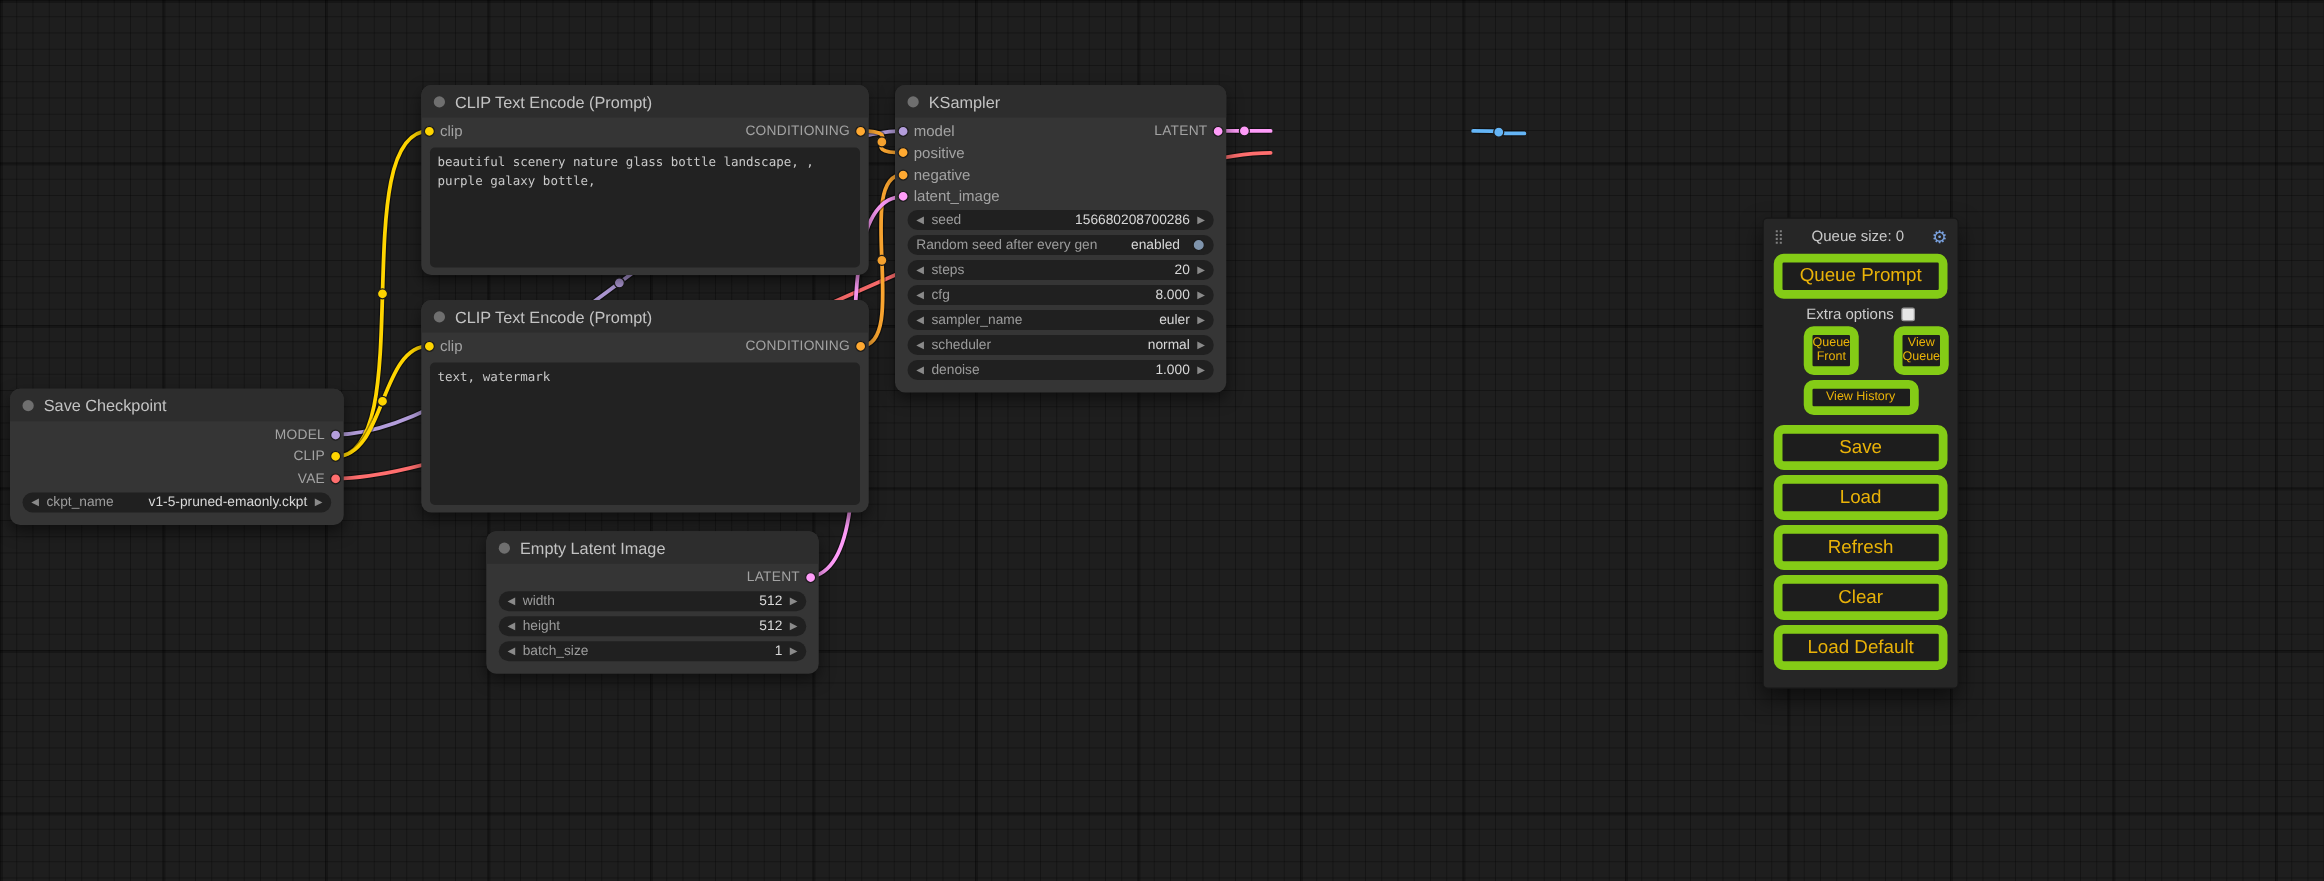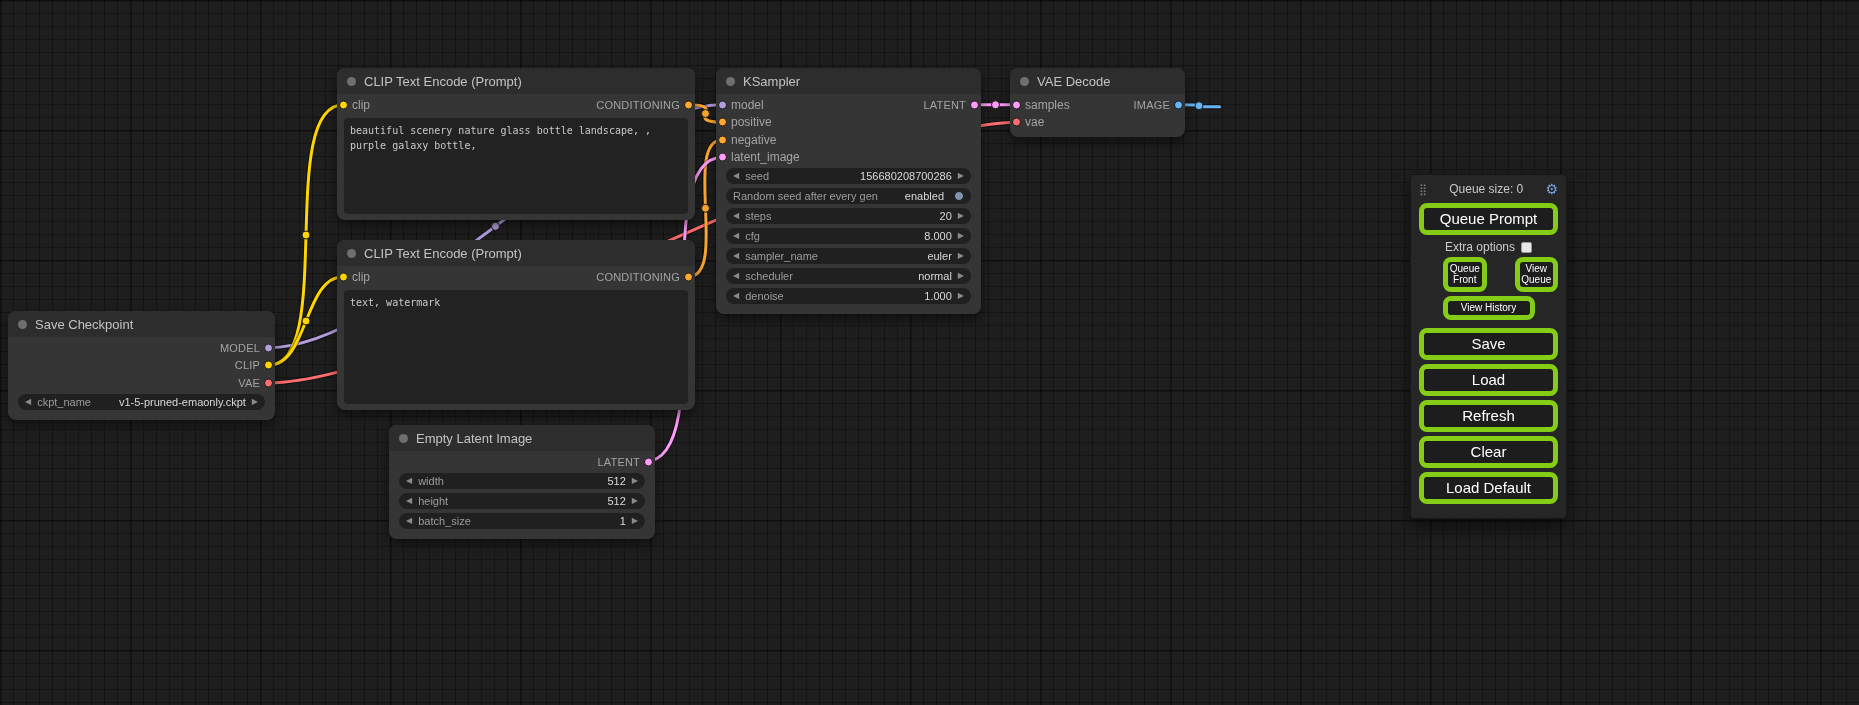--- a/index.html
+++ b/index.html
@@ -53,22 +53,22 @@
   .menu {
     position: absolute; left: 1410px; top: 174px; width: 157px; z-index: 3;
     background: #262626; border: 1px solid #171717; border-radius: 4px;
     box-shadow: 0 8px 18px rgba(0,0,0,.55); padding: 4px 8px 10px; font-size: 12px; color: #ccc;
   }
   .mhead { display: flex; align-items: center; height: 20px; margin-bottom: 2px; }
   .drag { color: #7e7e7e; font-size: 11px; cursor: grab; }
   .qsize { flex: 1; text-align: center; font-size: 12px; color: #c9c9c9; }
   .gear { font-size: 14px; cursor: pointer; }
   button.btn {
-    display: block; width: 100%; background: #1d1d1d; border: 5px solid #84cc16; border-radius: 8px;
-    color: #ffffff; font-family: inherit; font-size: 15px; padding: 2px 0 3px; margin: 4px 0; cursor: pointer;
+    display: block; width: 100%; background: #1d1d1d; border: 7px solid #84cc16; border-radius: 8px;
+    color: #eab308; font-family: inherit; font-size: 15px; padding: 2px 0 3px; margin: 4px 0; cursor: pointer;
   }
   .extra { display: flex; align-items: center; justify-content: center; gap: 6px; height: 16px; margin: 3px 0 2px; font-size: 12px; color: #ccc; }
   .cbox { width: 11px; height: 11px; background: #e6e6e6; border: 1px solid #9a9a9a; border-radius: 2px; }
   .btnrow { display: flex; gap: 4px; margin: 2px 0; }
   .btnrow button.btn.small { flex: 1; margin-left: 24px; }
   button.btn.small { font-size: 10px; padding: 1px 0 2px; margin: 0; border-radius: 8px; }
   .vhwrap { display: flex; justify-content: center; margin: 4px 0 8px; }
   .vhwrap button.btn.small { width: 92px; }
   .biggap { margin-top: 10px; }
 </style>
@@ -267,39 +267,20 @@
       </div>
       <div class="widget">
         <span class="warr">◀</span>
         <span class="wlabel">denoise</span>
         <span class="wval">1.000</span>
         <span class="warr">▶</span>
       </div>
     </div>
   </div>
 
-  <div class="node" style="left:1010px; top:68px; width:175px;">
-    <div class="ntitle">
-      <span class="cdot"></span>
-      <span>VAE Decode</span>
-    </div>
-    <div class="slots">
-      <div class="srow">
-        <span class="dot din" style="background: rgb(255, 156, 249);"></span>
-        <span class="slabel">samples</span>
-        <span class="sp"></span>
-        <span class="slabel outl">IMAGE</span>
-        <span class="dot dout" style="background: rgb(100, 181, 246);"></span>
-      </div>
-      <div class="srow">
-        <span class="dot din" style="background: rgb(255, 110, 110);"></span>
-        <span class="slabel">vae</span>
-      </div>
-    </div>
-  </div>
 
 
   <div class="menu">
     <div class="mhead">
       <span class="drag">⣿</span>
       <span class="qsize">Queue size: 0</span>
       <span class="gear" style="color: rgb(122, 162, 224);">⚙</span>
     </div>
     <button class="btn">Queue Prompt</button>
     <div class="extra">

